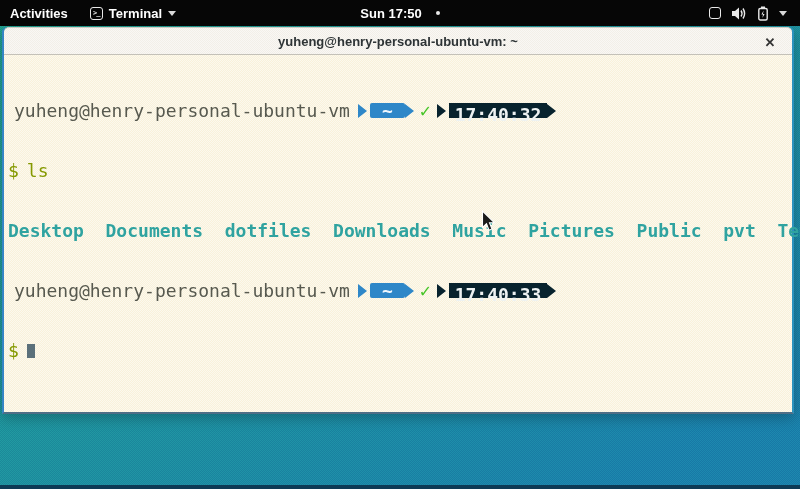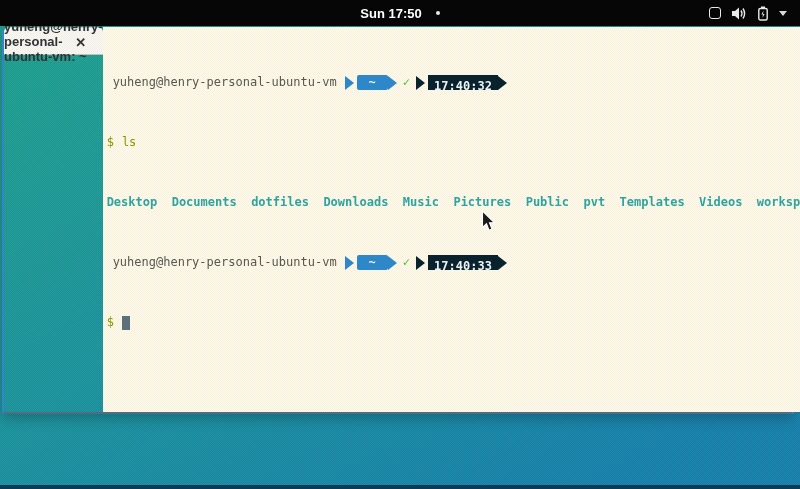--- a/index.html
+++ b/index.html
@@ -48,21 +48,21 @@
   .tb-right { margin-left:auto; display:flex; align-items:center; gap:11px; padding:0 13px 0 8px; height:26px; cursor:pointer; }
   .screen-icon { width:12px; height:12px; border:1.5px solid #e9e9e9; border-radius:3px; }
   .tb-right svg { display:block; }
 
   
   .window {
     position:absolute; left:2px; top:27px; width:792px; height:387px; z-index:5;
     border-left:2px solid #3585c5; border-right:2px solid #2b92bd; border-bottom:2px solid #4f6e86;
     border-radius:5px 5px 0 0;
     box-shadow:0 4px 14px rgba(0,0,0,0.25);
-    display:flex; flex-direction:row;
+    display:flex; flex-direction:column;
   }
   .titlebar {
     height:28px; flex:0 0 28px;
     background:#f2efe8;
     background-image:repeating-conic-gradient(rgba(255,255,255,0.5) 0% 25%, rgba(0,0,0,0) 0% 50%);
     background-size:2px 2px;
     border-top:1px solid #cfccc4; border-bottom:1px solid #c4c1b8;
     border-radius:5px 5px 0 0;
     display:flex; align-items:center; justify-content:center; position:relative;
     font-size:13px; font-weight:bold; color:#2e3436; cursor:default;
@@ -70,21 +70,21 @@
   .close-btn {
     position:absolute; right:10px; top:0; height:28px; width:24px;
     display:flex; align-items:center; justify-content:center;
     font-size:13px; font-weight:bold; color:#333; cursor:pointer;
   }
   .term-body {
     flex:1 1 auto;
     background-color:#f9f1da;
     background-image:repeating-conic-gradient(rgba(255,255,255,0.55) 0% 25%, rgba(0,0,0,0) 0% 50%);
     background-size:2px 2px;
-    font-family:"DejaVu Sans Mono", monospace; font-size:12px; line-height:15px;
+    font-family:"DejaVu Sans Mono", monospace; font-size:18px; line-height:15px;
     color:#57594f; padding:3px 2px 0 2px; white-space:pre;
   }
   .line { height:15px; display:flex; align-items:center; }
   .prompt-line { padding-left:8px; }
   .user-host { color:#57594f; }
   .pl-gap2 { width:3px; }
   .pl-gap6 { width:6px; }
   .tri { width:0; height:0; border-top:7.5px solid transparent; border-bottom:7.5px solid transparent; }
   .tri-blue { border-left:9px solid #2e87c8; }
   .tri-dark { border-left:9px solid #08232e; }
@@ -106,20 +106,30 @@
   
   .mouse-pointer { position:absolute; left:481px; top:210px; z-index:20; pointer-events:none; }
 </style>
 </head>
 <body>
 
 <div class="desktop"></div>
 <div class="desktop-bottom-line"></div>
 
 <div class="topbar">
+  <div class="tb-left">
+    <div class="activities">
+      <span>Activities</span>
+    </div>
+    <div class="app-menu">
+      <span class="term-icon">&gt;_</span>
+      <span>Terminal</span>
+      <span class="caret-down"></span>
+    </div>
+  </div>
   <div class="tb-center">
     <div class="clock-area">
       <span>Sun 17:50</span>
       <span class="notif-dot"></span>
     </div>
   </div>
   <div class="tb-right">
     <span class="screen-icon"></span>
     <svg width="15" height="13" viewBox="0 0 15 13">
       <polygon points="0,4 3,4 7,0.5 7,12.5 3,9 0,9" fill="#e9e9e9"></polygon>

